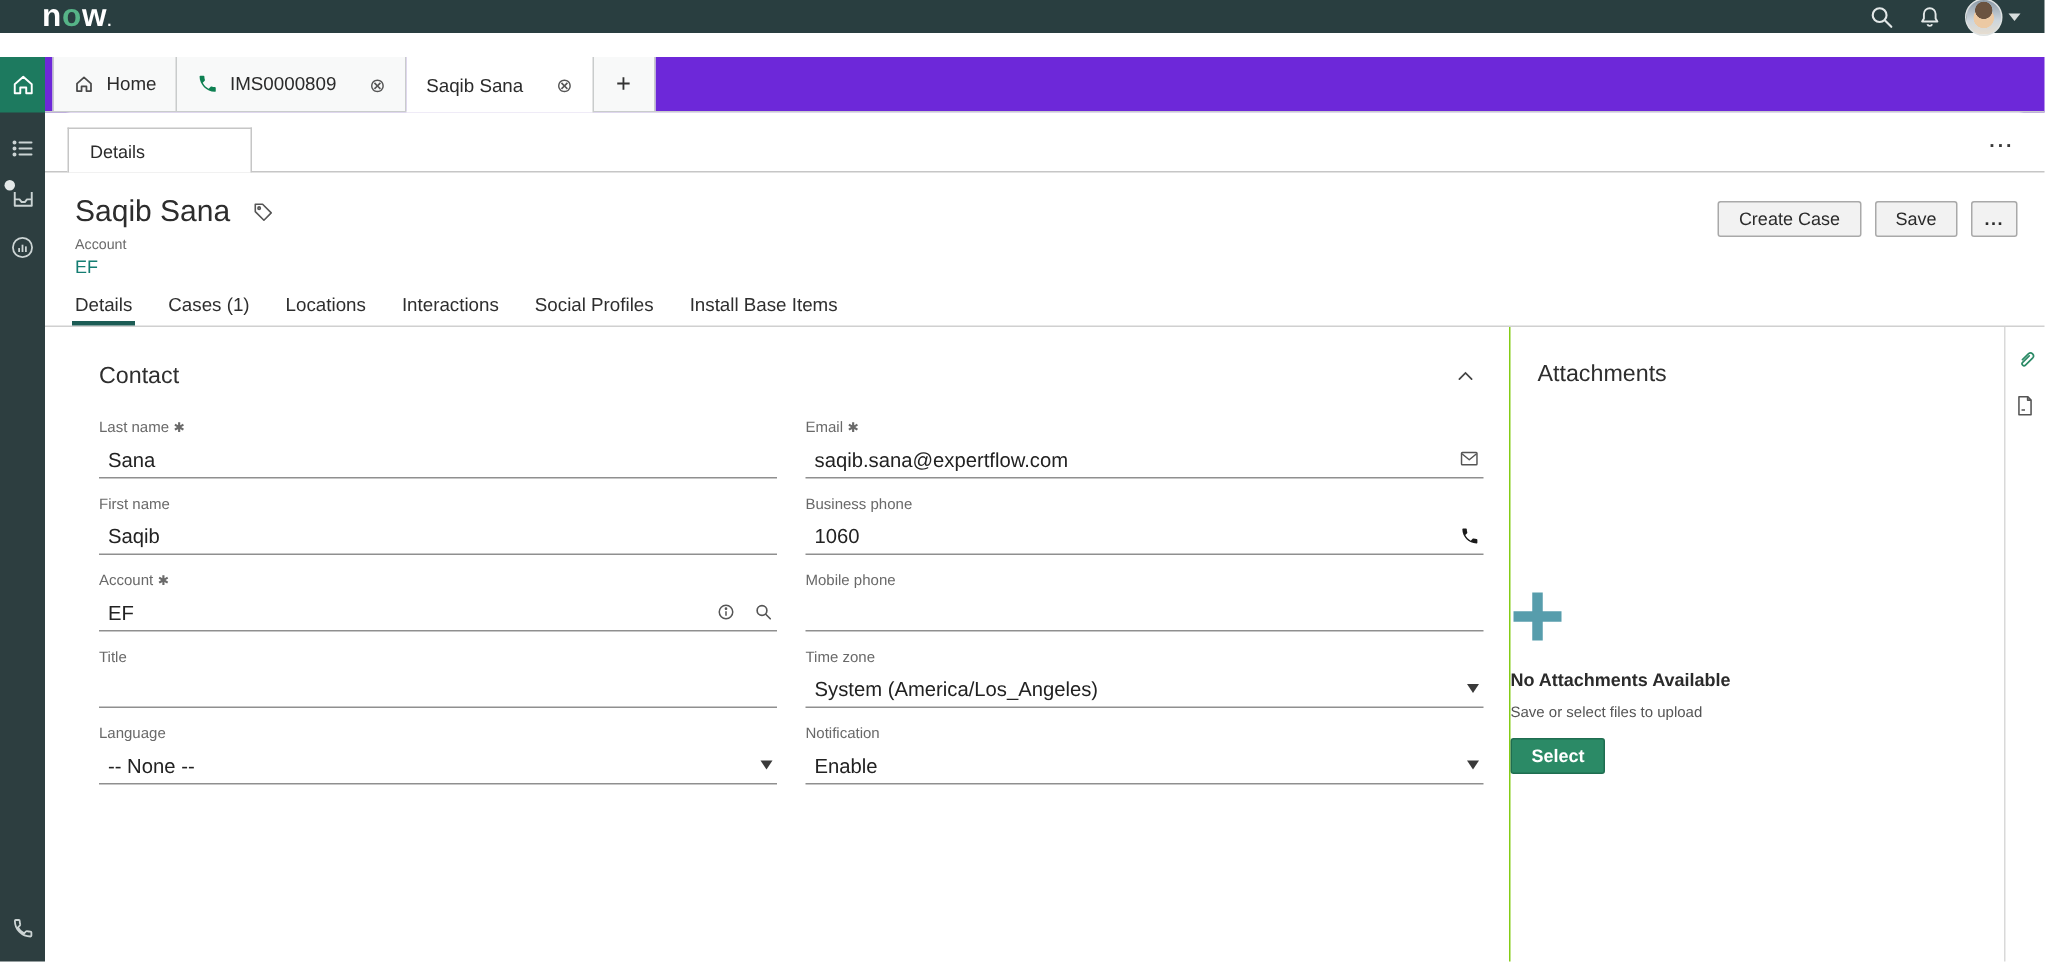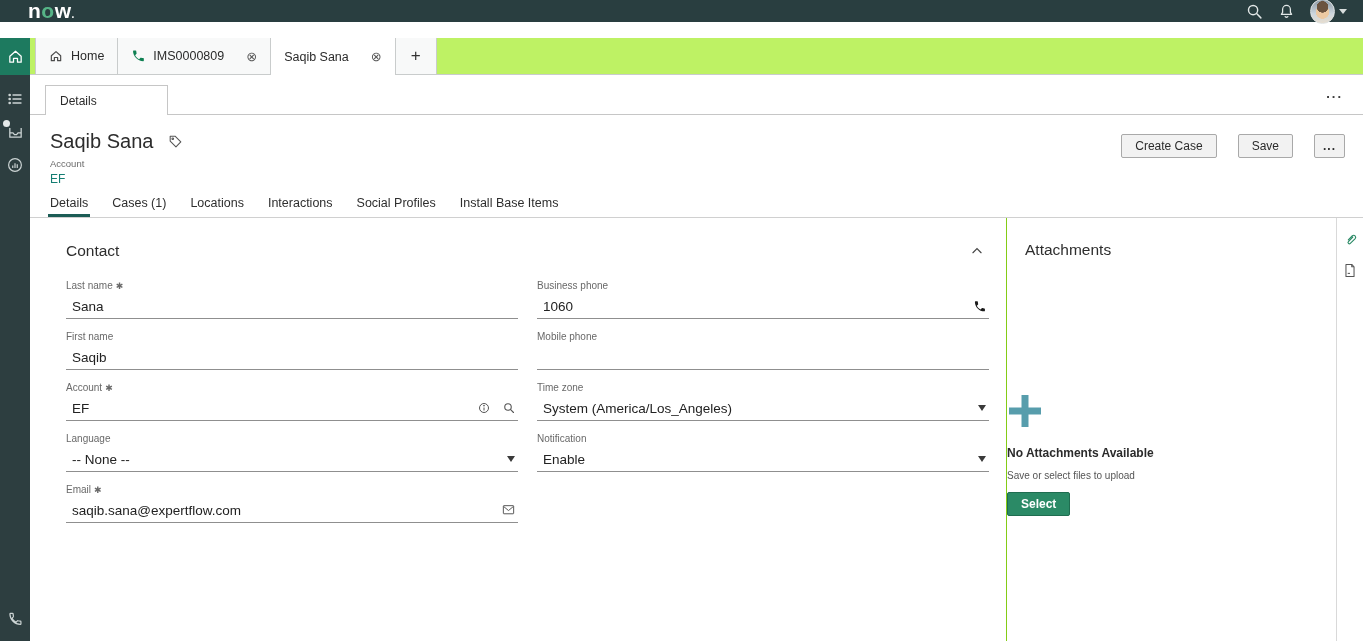--- a/index.html
+++ b/index.html
@@ -36,21 +36,21 @@
   .sidebar { position:absolute; left:0; top:38px; bottom:0; width:30px; background:var(--sidebar-bg,#2d3e40); }
   .sb-home { height:37px; background:var(--active-nav-green,#1d7a5f); display:flex; align-items:center; justify-content:center; cursor:pointer; }
   .sb-icons { display:flex; flex-direction:column; align-items:center; gap:16px; padding-top:16px; }
   .sb-ic { position:relative; cursor:pointer; }
   .sb-dot { position:absolute; left:-4px; top:-3px; width:7px; height:7px; border-radius:50%; background:#e4e9e9; }
   .sb-phone { position:absolute; bottom:14px; left:0; width:30px; display:flex; justify-content:center; cursor:pointer; }
 
   
   .tabstrip {
     position:absolute; left:30px; top:38px; right:0; height:37px;
-    background:#bef264; border-bottom:1px solid #c9cccc; display:flex; padding-left:5px;
+    background:#6d28d9; border-bottom:1px solid #c9cccc; display:flex; padding-left:5px;
   }
   .wtab {
     display:flex; align-items:center; gap:8px; padding:0 13px; height:36px;
     background:#f8f9f9; border-right:1px solid #c9cccc; font-size:12.5px; color:#2b2b2b; cursor:pointer;
   }
   .wtab:first-child { border-left:1px solid #c9cccc; }
   .wtab.active { height:37px; margin-bottom:-1px; background:#fff; z-index:2; min-width:124px; }
   .wtab .close { font-size:13px; color:#555; margin-left:14px; cursor:pointer; line-height:1; }
   .wtab.add { width:41px; justify-content:center; font-size:17px; color:#333; padding:0; }
 
@@ -65,21 +65,21 @@
     display:flex; align-items:center; padding-left:14px; font-size:12px; color:#2b2b2b; cursor:pointer;
   }
   .row-more { position:absolute; right:20px; top:11px; color:#3a3a3a; letter-spacing:2px; font-size:13px; font-weight:bold; cursor:pointer; }
 
   .record-header { position:relative; height:81px; }
   .rh-title-row { display:flex; align-items:center; gap:15px; padding:15px 0 0 20px; }
   .rh-title { font-size:20px; font-weight:normal; color:#2d2d2d; }
   .tag-icon { cursor:pointer; }
   .acct-label { font-size:9.5px; color:#6b6b6b; margin:5px 0 0 20px; }
   .acct-value { font-size:12px; color:var(--link,#147d72); margin:2px 0 0 20px; display:inline-block; cursor:pointer; text-decoration:none; }
-  .rh-buttons { position:absolute; right:18px; top:19px; display:flex; gap:21px; }
+  .rh-buttons { position:absolute; right:18px; top:19px; display:flex; gap:9px; }
   .btn {
     height:24px; padding:0 13px; background:#f2f2f2; border:1px solid #a9a9a9;
     font-size:12px; color:#2b2b2b; border-radius:2px; cursor:pointer; font-family:inherit;
   }
   .btn.more { padding:0 8px; letter-spacing:1px; font-weight:bold; }
 
   .record-tabs { position:relative; height:22px; border-bottom:1px solid #d0d0d0; display:flex; gap:20px; padding-left:18px; }
   .rtab { font-size:12.5px; color:#2e2e2e; padding:0 2px; cursor:pointer; }
   .rtab.active { border-bottom:3px solid var(--tab-underline,#1c5c55); }
 
@@ -277,20 +277,26 @@
                   <circle cx="12" cy="7.5" r="0.8" fill="#555"></circle>
                 </svg>
               <svg width="12" height="12" viewBox="0 0 24 24" fill="none" stroke="#555" stroke-width="2.2" stroke-linecap="round">
                   <circle cx="10" cy="10" r="6.5"></circle>
                   <line x1="15.3" y1="15.3" x2="21" y2="21"></line>
                 </svg>
             </span>
           </div>
         </div>
         <div class="field">
+          <div class="f-label"><span>Title</span><span class="req"></span></div>
+          <div class="f-input">
+              <span class="f-value"></span>
+            </div>
+        </div>
+        <div class="field">
           <div class="f-label"><span>Language</span><span class="req"></span></div>
           <div class="f-input">
             <span class="f-value">-- None --</span>
             <span class="caret-sel"></span>
           </div>
         </div>
 
         <div class="field">
           <div class="f-label"><span>Email</span><span class="req">✱</span></div>
           <div class="f-input">

